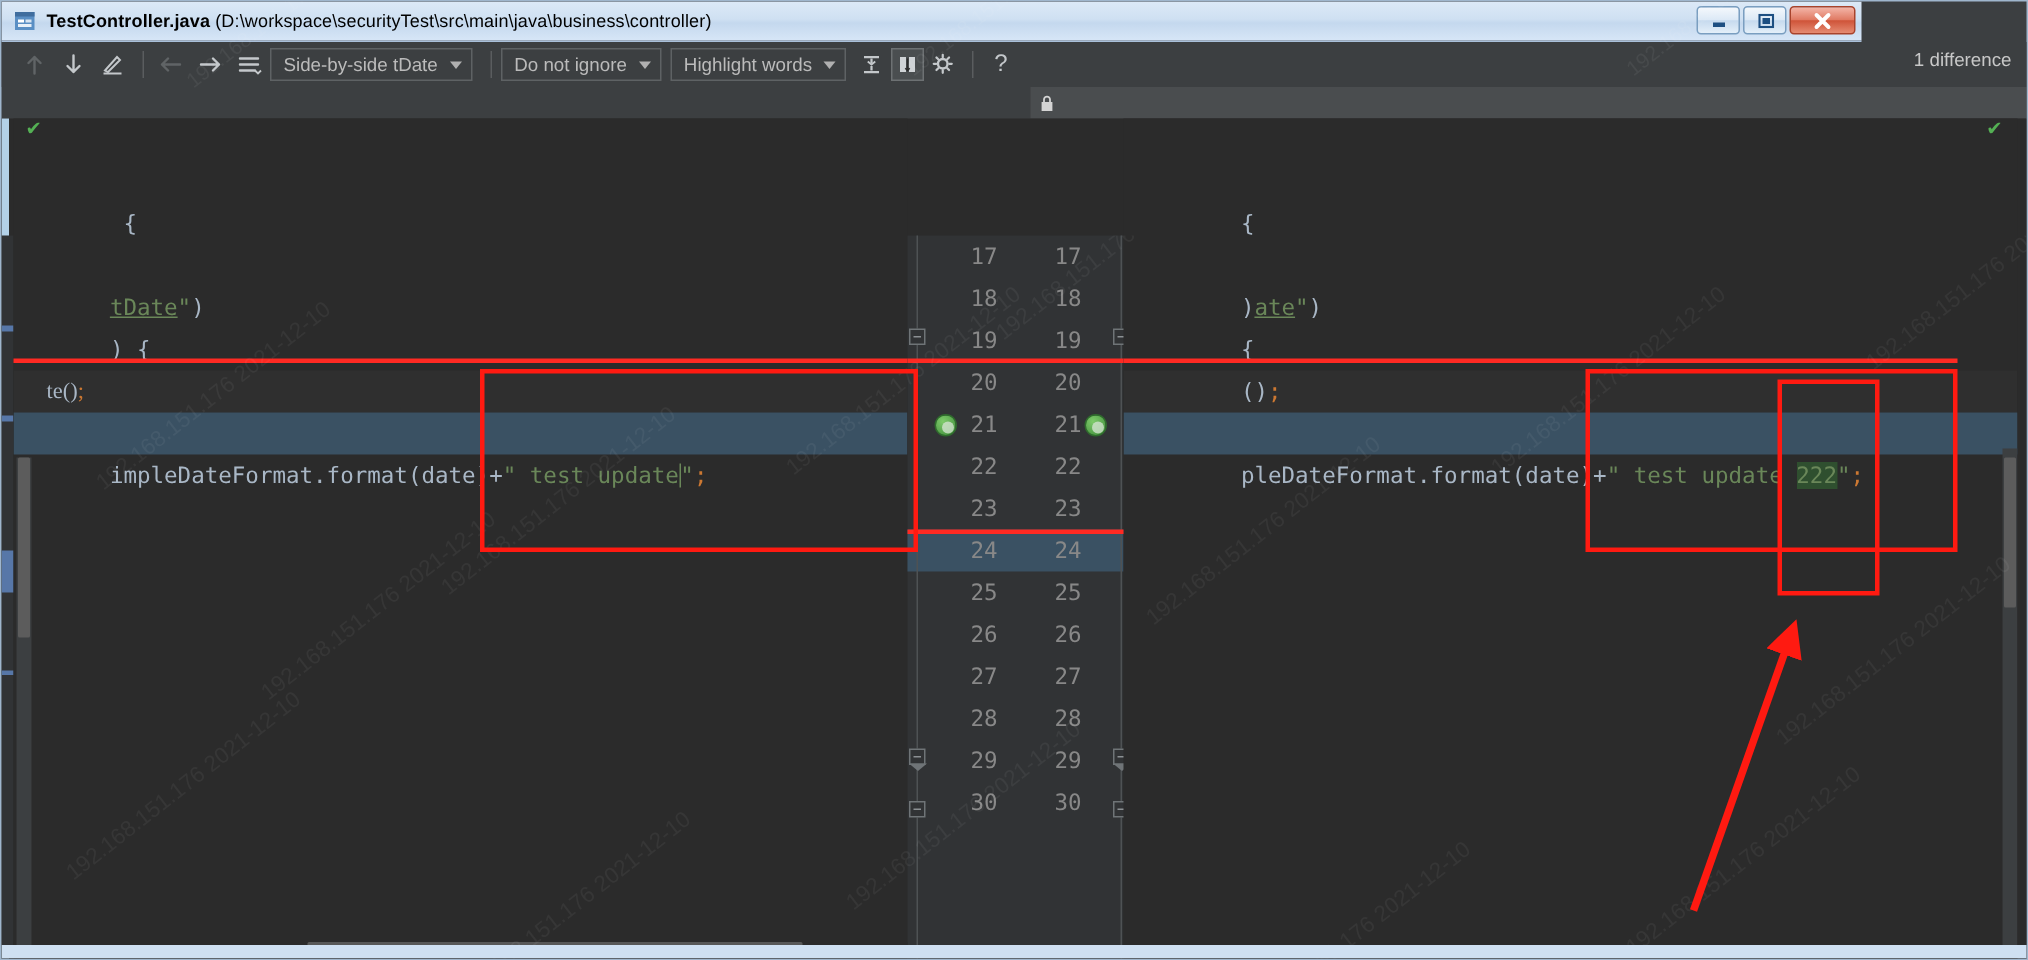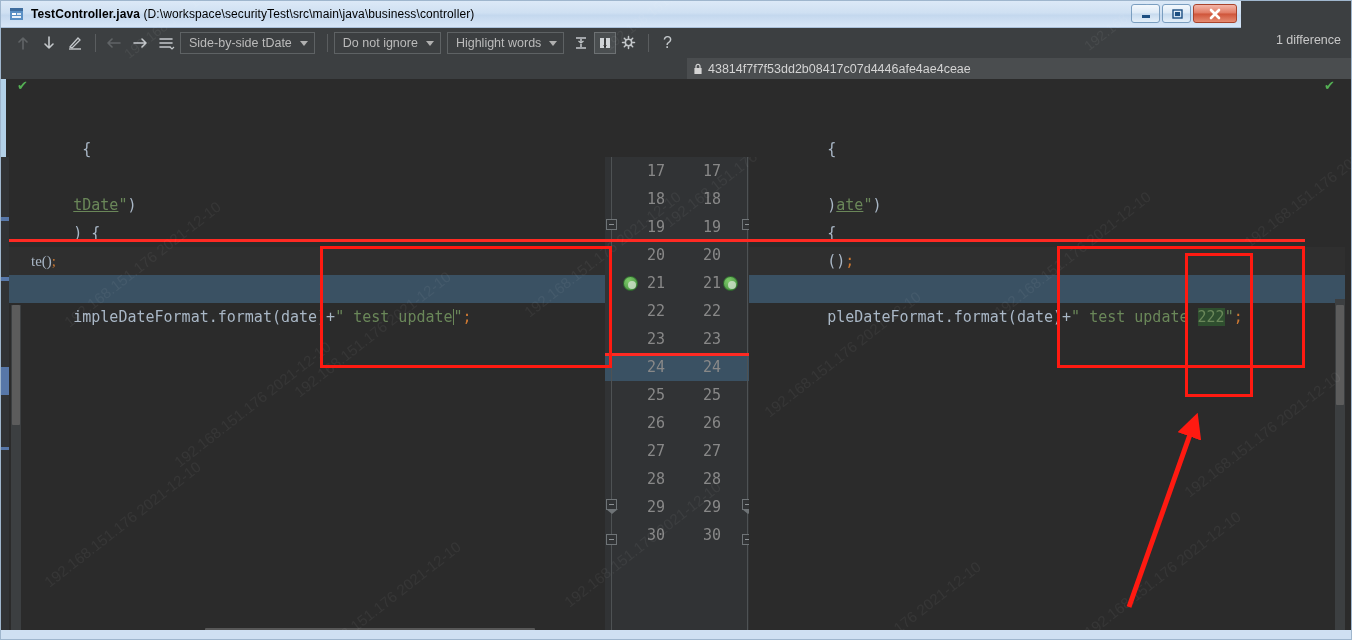--- a/index.html
+++ b/index.html
@@ -384,21 +384,20 @@
     <div class="diffcount">1 difference</div>
   </div>
 
   <div class="revbar right">
     <span class="lock">
       <svg width="10" height="12" viewBox="0 0 10 12">
         <path d="M3 5 V3.4 A2 2 0 0 1 7 3.4 V5" fill="none" stroke="#d4d4d4" stroke-width="1.2"></path>
         <rect x="1.4" y="5" width="7.2" height="6" fill="#d4d4d4"></rect>
       </svg>
     </span>
-    <span>43814f7f7f53dd2b08417c07d4446afe4ae4ceae</span>
   </div>
 
   <div class="editor">
 
     <div class="leftborderglow"></div>
 
     <div class="changecol">
       <div class="marker" style="top:60px;height:4px;"></div>
       <div class="marker" style="top:120px;height:4px;"></div>
       <div class="marker" style="top:210px;height:28px;"></div>

